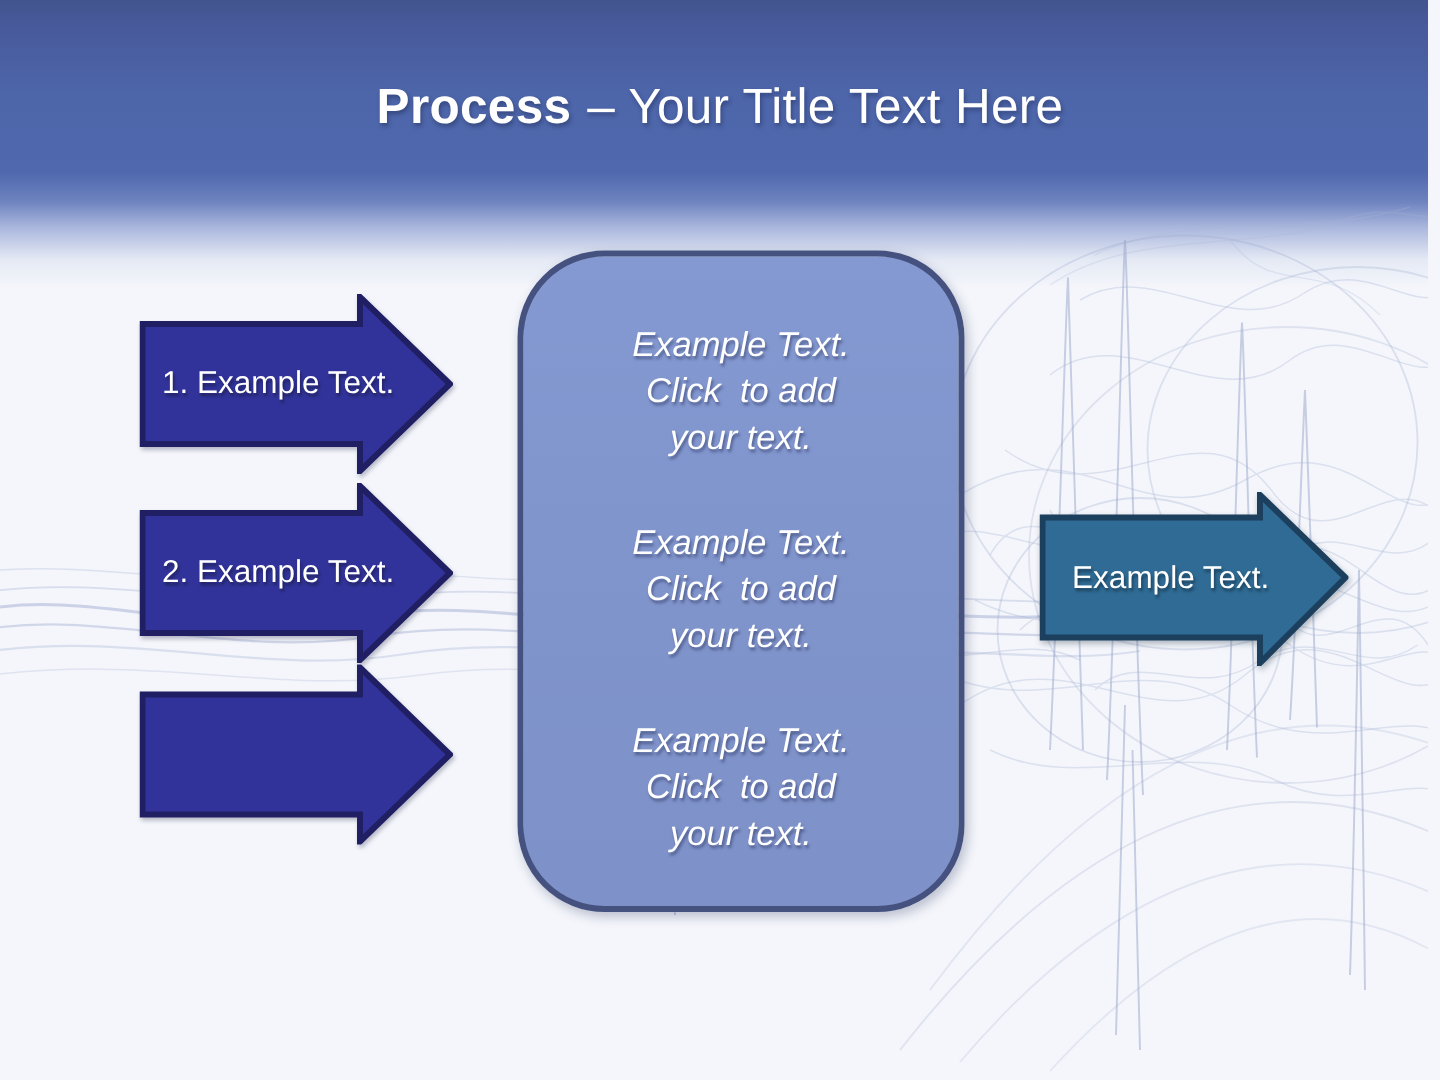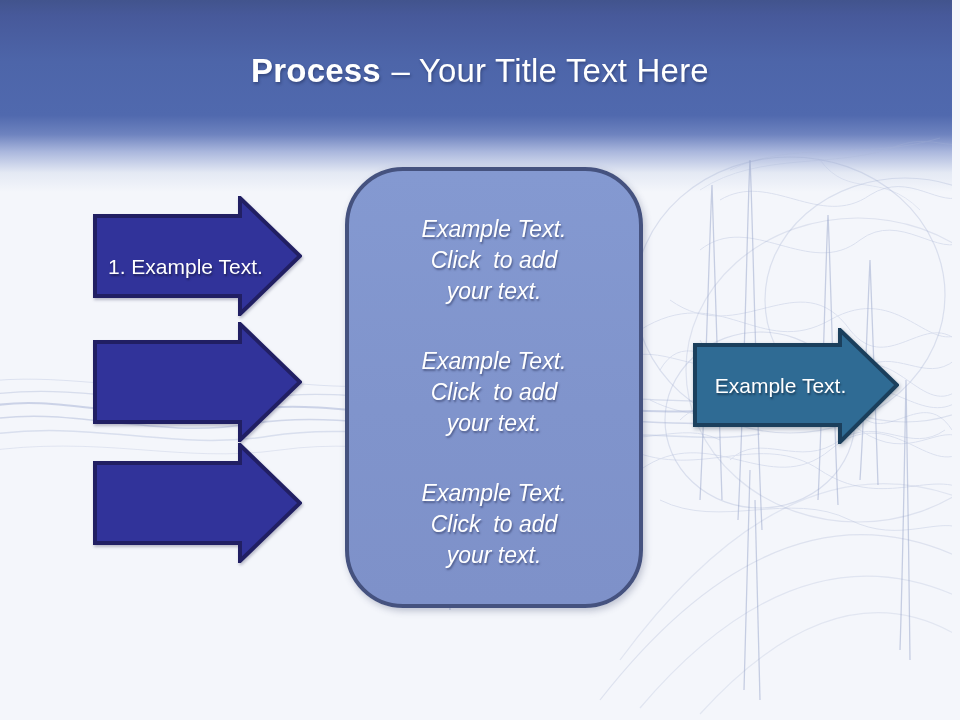--- a/index.html
+++ b/index.html
@@ -45,21 +45,21 @@
     position: absolute; left: 93px; width: 209px; height: 120px; z-index: 4;
   }
   .step-arrow svg { position: absolute; left: 0; top: 0;
     filter: drop-shadow(1px 2px 1.5px rgba(40,40,80,0.30)); }
   .step-arrow polygon {
     fill: var(--step-arrow-fill, #31339a);
     stroke: var(--step-arrow-border, #211f63);
     stroke-width: 4; stroke-linejoin: miter;
   }
   .step-arrow .arrow-label {
-    position: absolute; left: 15px; top: 11px; height: 120px; width: 170px;
+    position: absolute; left: 15px; top: 0; height: 120px; width: 170px;
     display: flex; align-items: center;
     color: var(--text-light, #fff); font-size: 21px;
     text-shadow: 1px 2px 2px rgba(25, 25, 60, 0.65);
     white-space: nowrap;
   }
   .step-arrow-1 { top: 196px; }
   .step-arrow-2 { top: 322px; }
   .step-arrow-3 { top: 443px; }
 
   
@@ -174,20 +174,21 @@
     <svg width="209" height="120" viewBox="0 0 209 120">
       <polygon points="2,20 147,20 147,2 207,60 147,118 147,100 2,100"></polygon>
     </svg>
     <span class="arrow-label">1. Example Text.</span>
   </div>
 
   <div class="step-arrow step-arrow-2">
     <svg width="209" height="120" viewBox="0 0 209 120">
       <polygon points="2,20 147,20 147,2 207,60 147,118 147,100 2,100"></polygon>
     </svg>
+    <span class="arrow-label">2. Example Text.</span>
   </div>
 
   <div class="step-arrow step-arrow-3">
     <svg width="209" height="120" viewBox="0 0 209 120">
       <polygon points="2,20 147,20 147,2 207,60 147,118 147,100 2,100"></polygon>
     </svg>
   </div>
 
   <div class="center-panel">
     <div class="panel-block">Example Text.

